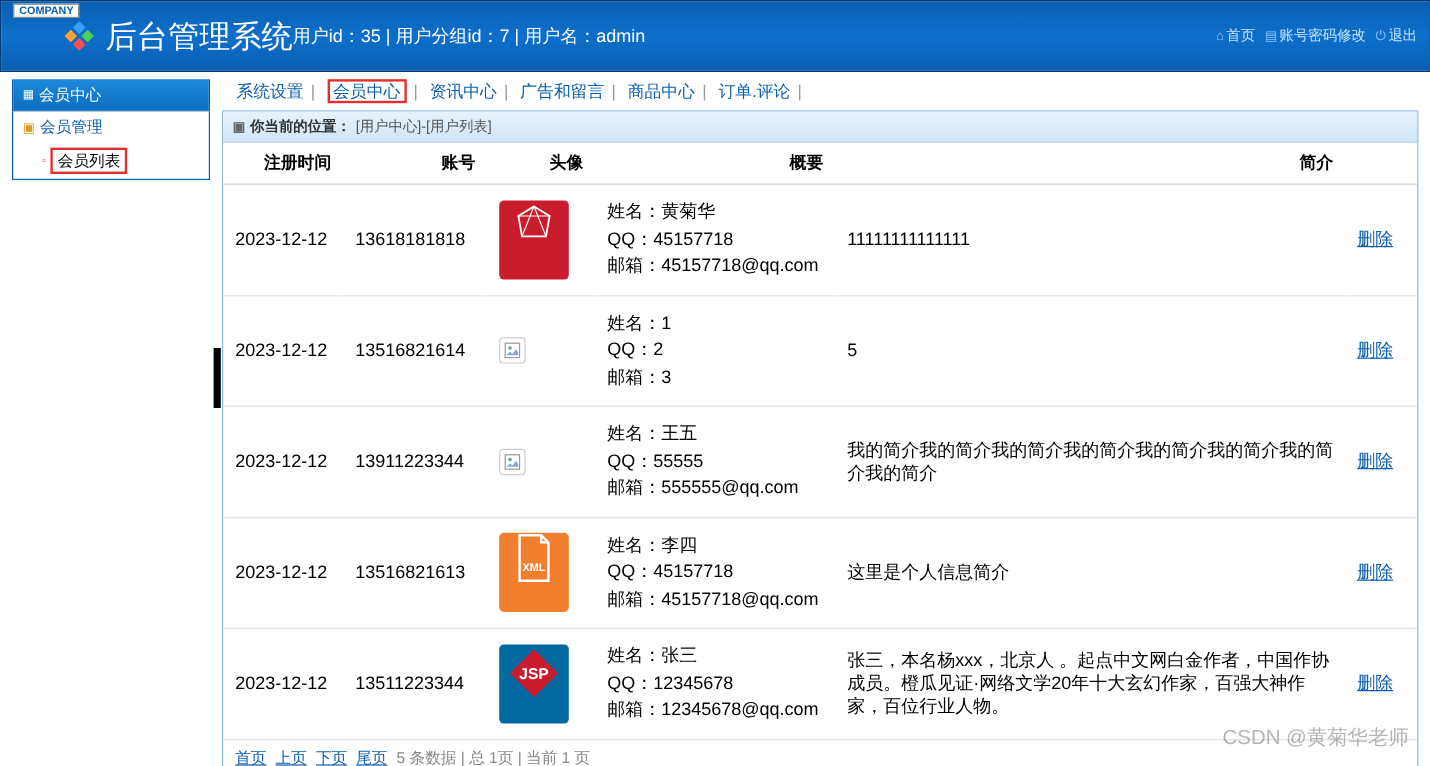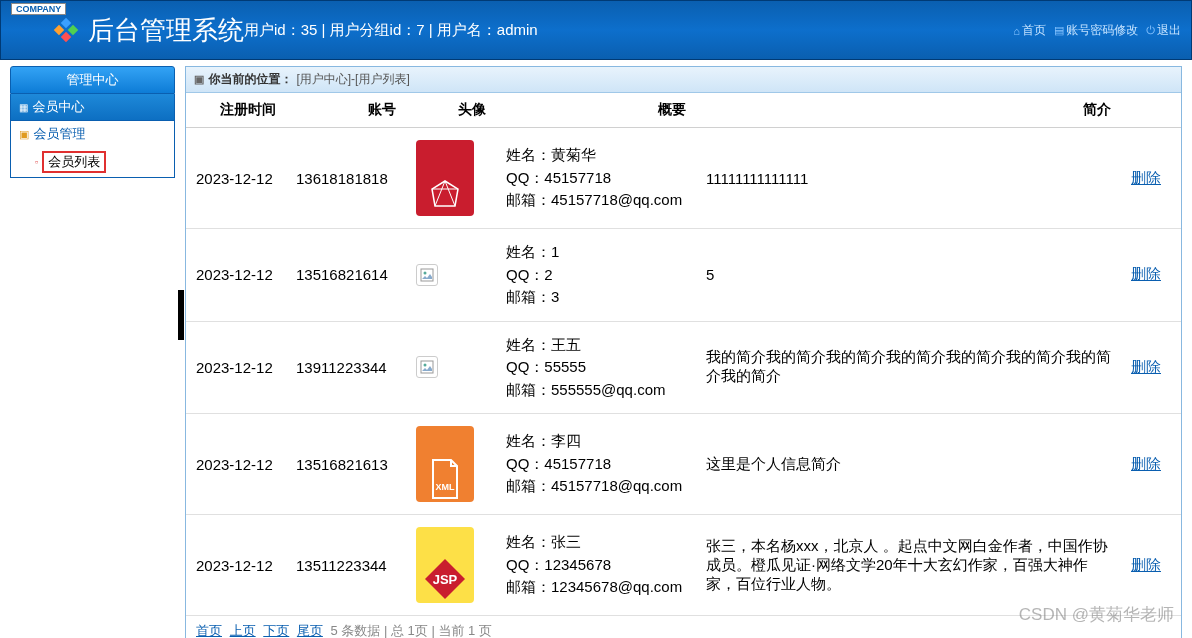--- a/index.html
+++ b/index.html
@@ -34,24 +34,24 @@
 .tab-bar .boxed { border: 2px solid #e03030; padding: 0 3px; }
 
 .panel { border: 1px solid #88b8e0; }
 .panel-head { background: linear-gradient(to bottom, #e8f3fc, #cfe5f7); padding: 4px 8px; font-size: 12px; color: #333; font-weight: bold; border-bottom: 1px solid #a0c8e8; display: flex; align-items: center; gap: 4px; }
 .crumb-ico { color: #666; font-size: 11px; }
 .panel-head .loc { font-weight: normal; color: #555; }
 
 table.data { width: 100%; border-collapse: collapse; }
 table.data th { text-align: right; padding: 8px 10px; font-size: 14px; font-weight: bold; background: #fff; border-bottom: 1px solid #d0d0d0; }
 table.data td { padding: 12px 10px; font-size: 15px; border-bottom: 1px solid #e0e0e0; vertical-align: middle; }
-.avatar-box { width: 58px; height: 76px; display: flex; align-items: flex-end; justify-content: center; border-radius: 4px; }
+.avatar-box { width: 58px; height: 66px; display: flex; align-items: flex-start; justify-content: center; border-radius: 4px; }
 .av-ruby { background: #c91d2e; }
 .av-xml { background: #f08030; }
-.av-jsp { background: #fde047; }
+.av-jsp { background: #0369a1; }
 .av-broken { width: 22px; height: 22px; border: 1px solid #ccc; border-radius: 3px; display: flex; align-items: center; justify-content: center; color: #888; font-size: 12px; }
 .summary-line { line-height: 1.5; }
 .del-link { color: #0a5fb0; text-decoration: underline; }
 .pager { padding: 6px 10px; font-size: 13px; color: #888; }
 .pager a { color: #0a5fb0; text-decoration: underline; margin-right: 4px; }
 
 .watermark { position: fixed; right: 18px; bottom: 12px; color: rgba(120,120,120,0.55); font-size: 17px; pointer-events: none; }
 .resize-handle { position: absolute; left: 178px; top: 290px; width: 6px; height: 50px; background: #000; }
 </style>
 </head>
@@ -82,38 +82,45 @@
       </a>
     <a href="#" class="top-link">
         <span class="tl-icon">⏻</span>
         <span>退出</span>
       </a>
   </div>
 </div>
 
 <div class="body-wrap">
   <div class="sidebar">
-    <div class="side-header">管理中心</div>
     <div class="side-section">
       <span class="grid-ico">▦</span>
       <span>会员中心</span>
     </div>
     <div class="side-group">
       <div class="side-group-title">
         <span class="folder-ico">▣</span>
         <span>会员管理</span>
       </div>
       <div class="side-item">
         <span class="sq">▫</span>
         <span class="red-box">会员列表</span>
       </div>
     </div>
   </div>
 
   <div class="main">
+    <div class="tab-bar">
+      <a href="#">系统设置</a><span class="sep">|</span>
+      <a href="#" class="boxed">会员中心</a><span class="sep">|</span>
+      <a href="#">资讯中心</a><span class="sep">|</span>
+      <a href="#">广告和留言</a><span class="sep">|</span>
+      <a href="#">商品中心</a><span class="sep">|</span>
+      <a href="#">订单.评论</a><span class="sep">|</span>
+    </div>
 
     <div class="panel">
       <div class="panel-head">
         <span class="crumb-ico">▣</span>
         <span>你当前的位置：</span>
         <span class="loc">[用户中心]-[用户列表]</span>
       </div>
 
       <table class="data">
         <thead>

